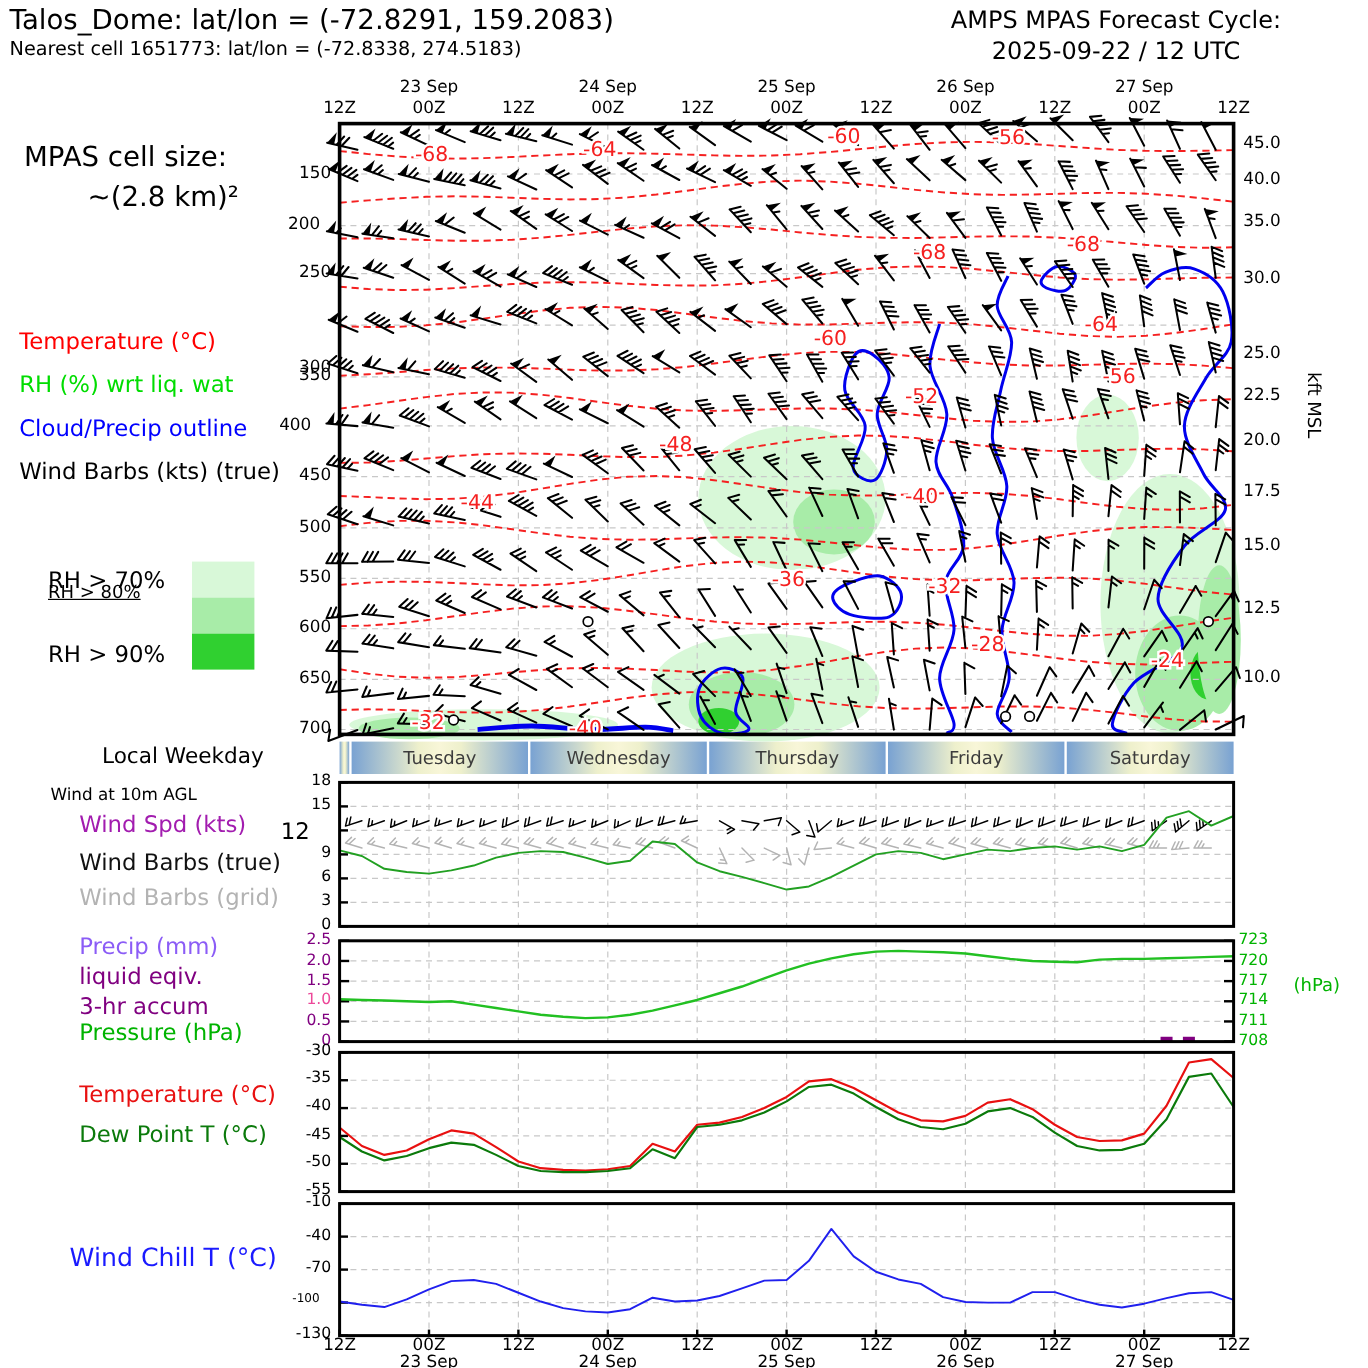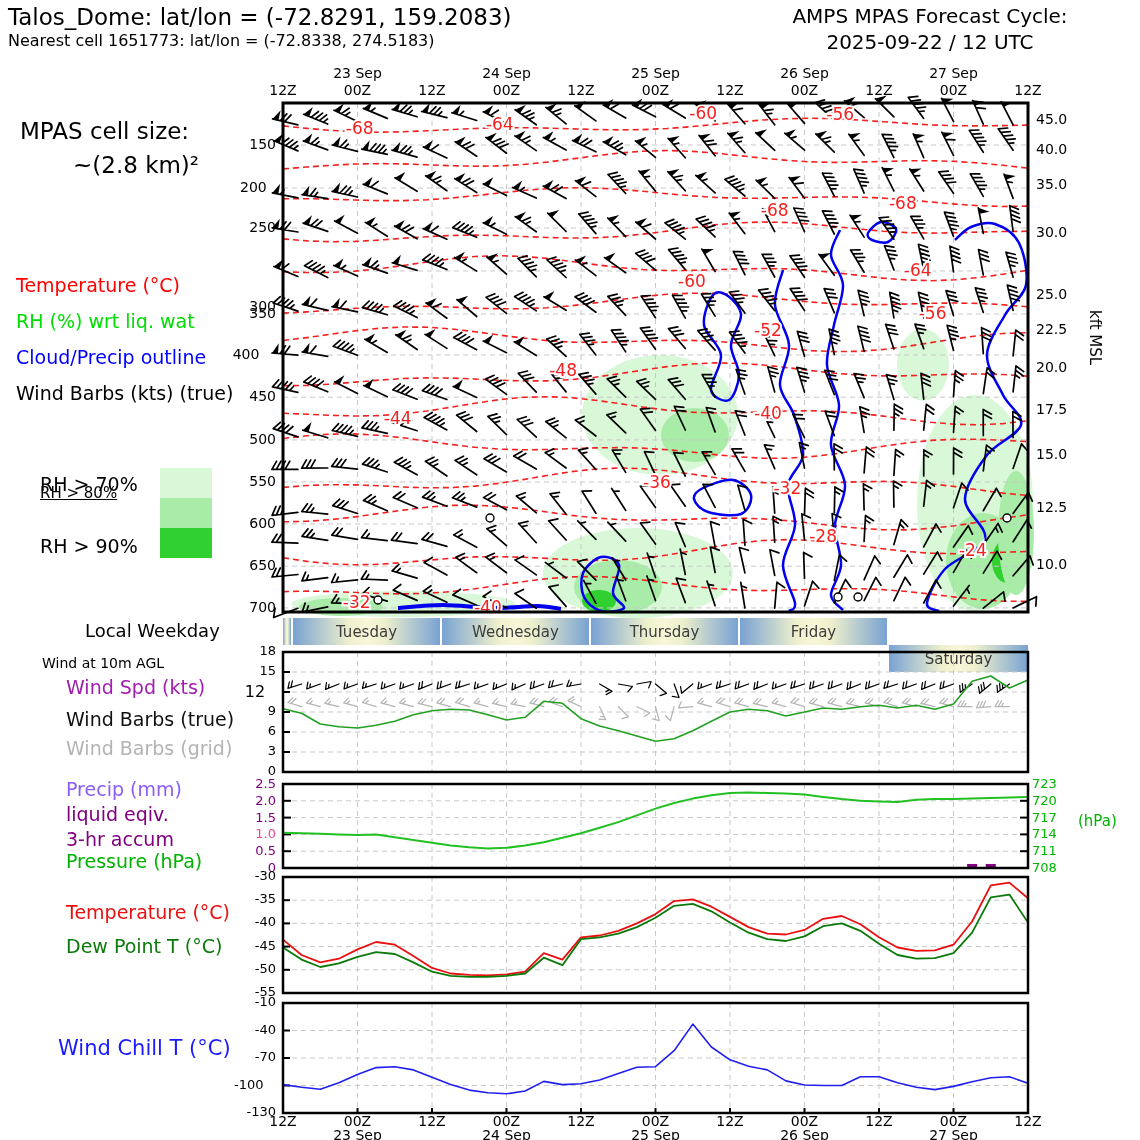--- a/index.html
+++ b/index.html
@@ -112,21 +112,21 @@
     <div class="tick" style="left: 1036px; top: 401.927px;">17.5</div>
     <div class="tick" style="left: 1036px; top: 447.228px;">15.0</div>
     <div class="tick" style="left: 1036px; top: 500.164px;">12.5</div>
     <div class="tick" style="left: 1036px; top: 557.172px;">10.0</div>
   </div>
 <div class="abs" style="left:1086px;top:310px;font-size:15px;writing-mode:vertical-rl;">kft MSL</div>
 <div class="abs" style="left:1078px;top:812px;font-size:15px;color:#00b300;">(hPa)</div>
 <div id="panel-ticks" class="abs">
     <div class="tick" style="left: 234px; top: 644px; width: 42px; text-align: right; font-size: 13px;">18</div>
     <div class="tick" style="left: 234px; top: 664px; width: 42px; text-align: right; font-size: 13px;">15</div>
-    <div class="tick" style="left: 234px; top: 684px; width: 42px; text-align: center; font-size: 16px;">12</div>
+    <div class="tick" style="left: 234px; top: 684px; width: 42px; text-align: left; font-size: 19px;">12</div>
     <div class="tick" style="left: 234px; top: 704px; width: 42px; text-align: right; font-size: 13px;">9</div>
     <div class="tick" style="left: 234px; top: 724px; width: 42px; text-align: right; font-size: 13px;">6</div>
     <div class="tick" style="left: 234px; top: 744px; width: 42px; text-align: right; font-size: 13px;">3</div>
     <div class="tick" style="left: 234px; top: 764px; width: 42px; text-align: right; font-size: 13px;">0</div>
     <div class="tick" style="left: 234px; top: 777px; width: 42px; text-align: right; font-size: 13px; color: rgb(128, 0, 128);">2.5</div>
     <div class="tick" style="left: 234px; top: 793.8px; width: 42px; text-align: right; font-size: 13px; color: rgb(128, 0, 128);">2.0</div>
     <div class="tick" style="left: 234px; top: 810.6px; width: 42px; text-align: right; font-size: 13px; color: rgb(128, 0, 128);">1.5</div>
     <div class="tick" style="left: 234px; top: 827.4px; width: 42px; text-align: right; font-size: 13px; color: #ec4899;">1.0</div>
     <div class="tick" style="left: 234px; top: 844.2px; width: 42px; text-align: right; font-size: 13px; color: rgb(128, 0, 128);">0.5</div>
     <div class="tick" style="left: 234px; top: 861px; width: 42px; text-align: right; font-size: 13px; color: rgb(128, 0, 128);">0</div>
@@ -138,31 +138,31 @@
     <div class="tick" style="left: 1032px; top: 861px; font-size: 13px; color: rgb(0, 179, 0);">708</div>
     <div class="tick" style="left: 234px; top: 869px; width: 42px; text-align: right; font-size: 13px;">-30</div>
     <div class="tick" style="left: 234px; top: 892.2px; width: 42px; text-align: right; font-size: 13px;">-35</div>
     <div class="tick" style="left: 234px; top: 915.4px; width: 42px; text-align: right; font-size: 13px;">-40</div>
     <div class="tick" style="left: 234px; top: 938.6px; width: 42px; text-align: right; font-size: 13px;">-45</div>
     <div class="tick" style="left: 234px; top: 961.8px; width: 42px; text-align: right; font-size: 13px;">-50</div>
     <div class="tick" style="left: 234px; top: 985px; width: 42px; text-align: right; font-size: 13px;">-55</div>
     <div class="tick" style="left: 234px; top: 995px; width: 42px; text-align: right; font-size: 13px;">-10</div>
     <div class="tick" style="left: 234px; top: 1022.5px; width: 42px; text-align: right; font-size: 13px;">-40</div>
     <div class="tick" style="left: 234px; top: 1050px; width: 42px; text-align: right; font-size: 13px;">-70</div>
-    <div class="tick" style="left: 234px; top: 1077.5px; width: 42px; text-align: left; font-size: 13px;">-100</div>
+    <div class="tick" style="left: 234px; top: 1077.5px; width: 42px; text-align: center; font-size: 10px;">-100</div>
     <div class="tick" style="left: 234px; top: 1105px; width: 42px; text-align: right; font-size: 13px;">-130</div>
   </div>
 
 <div id="daybar" class="abs" style="left:283px;top:618px;width:745px;height:27px;">
     <div class="daybar-seg" style="left: 0px; width: 8px;"></div>
     <div class="daybar-seg" style="left: 10px; width: 147px;">Tuesday</div>
     <div class="daybar-seg" style="left: 159px; width: 147px;">Wednesday</div>
     <div class="daybar-seg" style="left: 308px; width: 147px;">Thursday</div>
     <div class="daybar-seg" style="left: 457px; width: 147px;">Friday</div>
-    <div class="daybar-seg" style="left: 606px; width: 139px; margin-top: 27px;">Saturday</div>
+    <div class="daybar-seg" style="left: 606px; width: 139px;">Saturday</div>
   </div>
 
 <svg id="upper-svg" width="745" height="509" style="left:283px;top:103px;">
     <ellipse cx="377" cy="312" rx="78" ry="60" fill="#d8f8d8"></ellipse>
     <ellipse cx="412" cy="332" rx="34" ry="27" fill="#a8eca8"></ellipse>
     <ellipse cx="692" cy="400" rx="58" ry="108" fill="#d8f8d8"></ellipse>
     <ellipse cx="700" cy="458" rx="37" ry="48" fill="#a8eca8"></ellipse>
     <ellipse cx="724" cy="458" rx="15" ry="22" fill="#30d030"></ellipse>
     <ellipse cx="355" cy="470" rx="95" ry="45" fill="#d8f8d8"></ellipse>
     <ellipse cx="335" cy="484" rx="44" ry="27" fill="#a8eca8"></ellipse>

